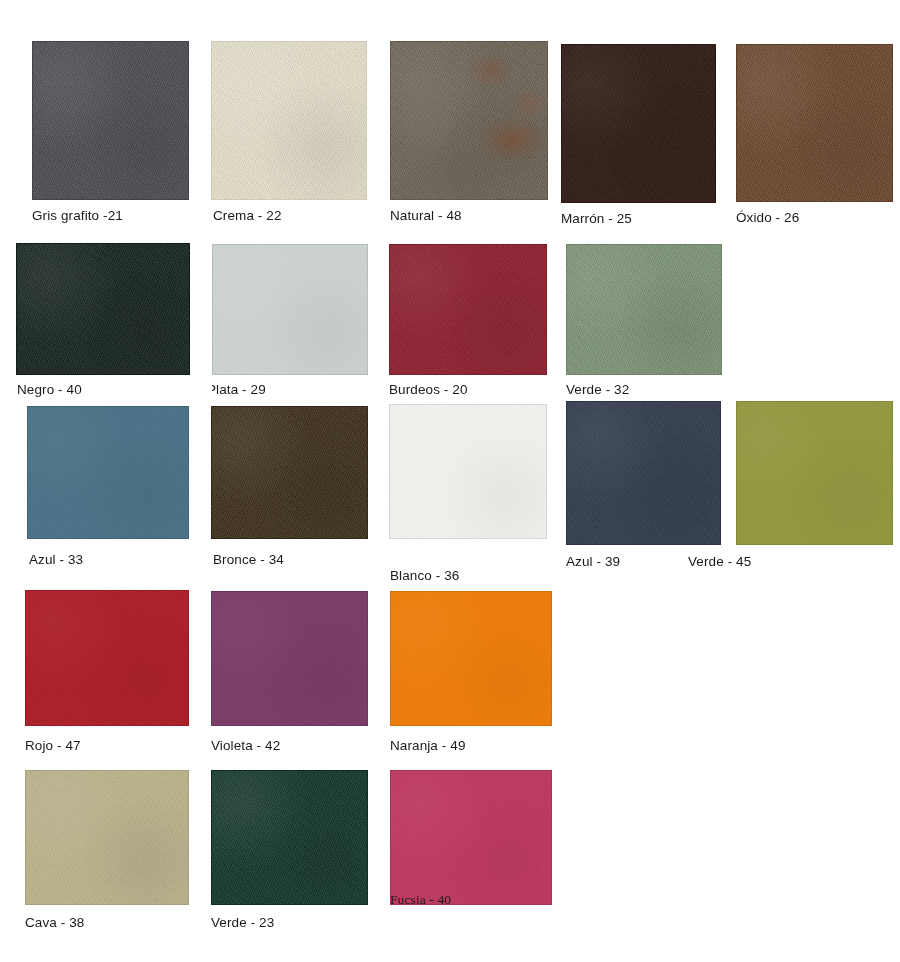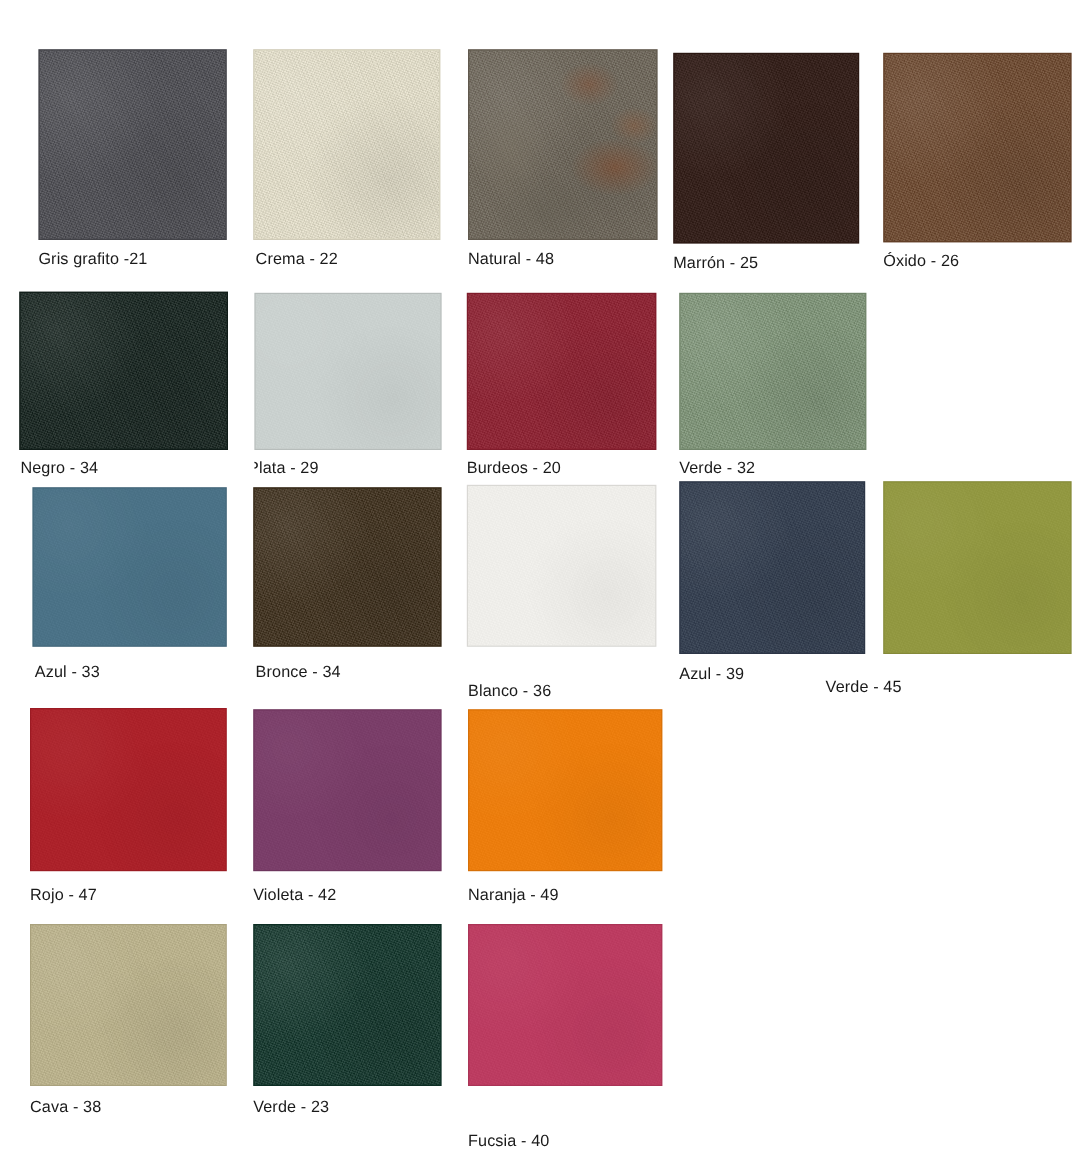--- a/index.html
+++ b/index.html
@@ -114,21 +114,21 @@
       <div class="swatch-chip tex-felt" style="height: 159px; background-color: rgb(47, 26, 20);"></div>
     </div>
     <div class="swatch-label swatch-cell" style="left: 561px; top: 210px; margin-top: 0px; width: auto;">Marrón - 25</div>
     <div class="swatch-cell" style="left: 736px; top: 44px; width: 157px;">
       <div class="swatch-chip tex-melange" style="height: 158px; background-color: rgb(107, 69, 42);"></div>
     </div>
     <div class="swatch-label swatch-cell" style="left: 736px; top: 209px; margin-top: 0px; width: auto;">Óxido - 26</div>
     <div class="swatch-cell" style="left: 16px; top: 243px; width: 174px;">
       <div class="swatch-chip tex-melange" style="height: 132px; background-color: rgb(18, 32, 27);"></div>
     </div>
-    <div class="swatch-label swatch-cell" style="left: 17px; top: 381px; margin-top: 0px; width: auto;">Negro - 34</div>
+    <div class="swatch-label swatch-cell" style="left: 17px; top: 381px; margin-top: 0px; width: auto;">Negro - 40</div>
     <div class="swatch-cell" style="left: 212px; top: 244px; width: 156px;">
       <div class="swatch-chip tex-smooth" style="height: 131px; background-color: rgb(204, 211, 209);"></div>
     </div>
     <div class="swatch-label swatch-cell clipped-left" style="left: 212px; top: 381px; margin-top: 0px; width: auto;">Plata - 29</div>
     <div class="swatch-cell" style="left: 389px; top: 244px; width: 158px;">
       <div class="swatch-chip tex-felt" style="height: 131px; background-color: rgb(142, 32, 48);"></div>
     </div>
     <div class="swatch-label swatch-cell" style="left: 389px; top: 381px; margin-top: 0px; width: auto;">Burdeos - 20</div>
     <div class="swatch-cell" style="left: 566px; top: 244px; width: 156px;">
       <div class="swatch-chip tex-melange" style="height: 131px; background-color: rgb(125, 148, 118);"></div>
@@ -146,21 +146,21 @@
       <div class="swatch-chip tex-smooth" style="height: 135px; background-color: rgb(242, 241, 237);"></div>
     </div>
     <div class="swatch-label swatch-cell" style="left: 390px; top: 551px; margin-top: 16px; width: auto;">Blanco - 36</div>
     <div class="swatch-cell" style="left: 566px; top: 401px; width: 155px;">
       <div class="swatch-chip tex-felt" style="height: 144px; background-color: rgb(49, 60, 78);"></div>
     </div>
     <div class="swatch-label swatch-cell" style="left: 566px; top: 553px; margin-top: 0px; width: auto;">Azul - 39</div>
     <div class="swatch-cell" style="left: 736px; top: 401px; width: 157px;">
       <div class="swatch-chip tex-smooth" style="height: 144px; background-color: rgb(147, 153, 63);"></div>
     </div>
-    <div class="swatch-label swatch-cell" style="left: 688px; top: 553px; margin-top: 11px; width: auto;">Verde - 45</div>
+    <div class="swatch-label swatch-cell" style="left: 688px; top: 553px; margin-top: 0px; width: auto;">Verde - 45</div>
     <div class="swatch-cell" style="left: 25px; top: 590px; width: 164px;">
       <div class="swatch-chip tex-smooth" style="height: 136px; background-color: rgb(173, 31, 40);"></div>
     </div>
     <div class="swatch-label swatch-cell" style="left: 25px; top: 737px; margin-top: 0px; width: auto; text-align: right;">Rojo - 47</div>
     <div class="swatch-cell" style="left: 211px; top: 591px; width: 157px;">
       <div class="swatch-chip tex-smooth" style="height: 135px; background-color: rgb(122, 60, 104);"></div>
     </div>
     <div class="swatch-label swatch-cell" style="left: 211px; top: 737px; margin-top: 0px; width: auto;">Violeta - 42</div>
     <div class="swatch-cell" style="left: 390px; top: 591px; width: 162px;">
       <div class="swatch-chip tex-smooth" style="height: 135px; background-color: rgb(239, 125, 10);"></div>
@@ -170,14 +170,14 @@
       <div class="swatch-chip tex-felt" style="height: 135px; background-color: rgb(189, 180, 140);"></div>
     </div>
     <div class="swatch-label swatch-cell" style="left: 25px; top: 914px; margin-top: 0px; width: auto;">Cava - 38</div>
     <div class="swatch-cell" style="left: 211px; top: 770px; width: 157px;">
       <div class="swatch-chip tex-melange" style="height: 135px; background-color: rgb(14, 51, 40);"></div>
     </div>
     <div class="swatch-label swatch-cell" style="left: 211px; top: 914px; margin-top: 0px; width: auto;">Verde - 23</div>
     <div class="swatch-cell" style="left: 390px; top: 770px; width: 162px;">
       <div class="swatch-chip tex-smooth" style="height: 135px; background-color: rgb(190, 58, 96);"></div>
     </div>
-    <div class="swatch-label swatch-cell" style="left: 390px; top: 942px; margin-top: 0px; width: auto;">Fucsia - 40</div>
+    <div class="swatch-label swatch-cell" style="left: 390px; top: 891px; margin-top: 0px; width: auto; font-family: Liberation Serif, serif;">Fucsia - 40</div>
   </div>
 
 </body></html>

